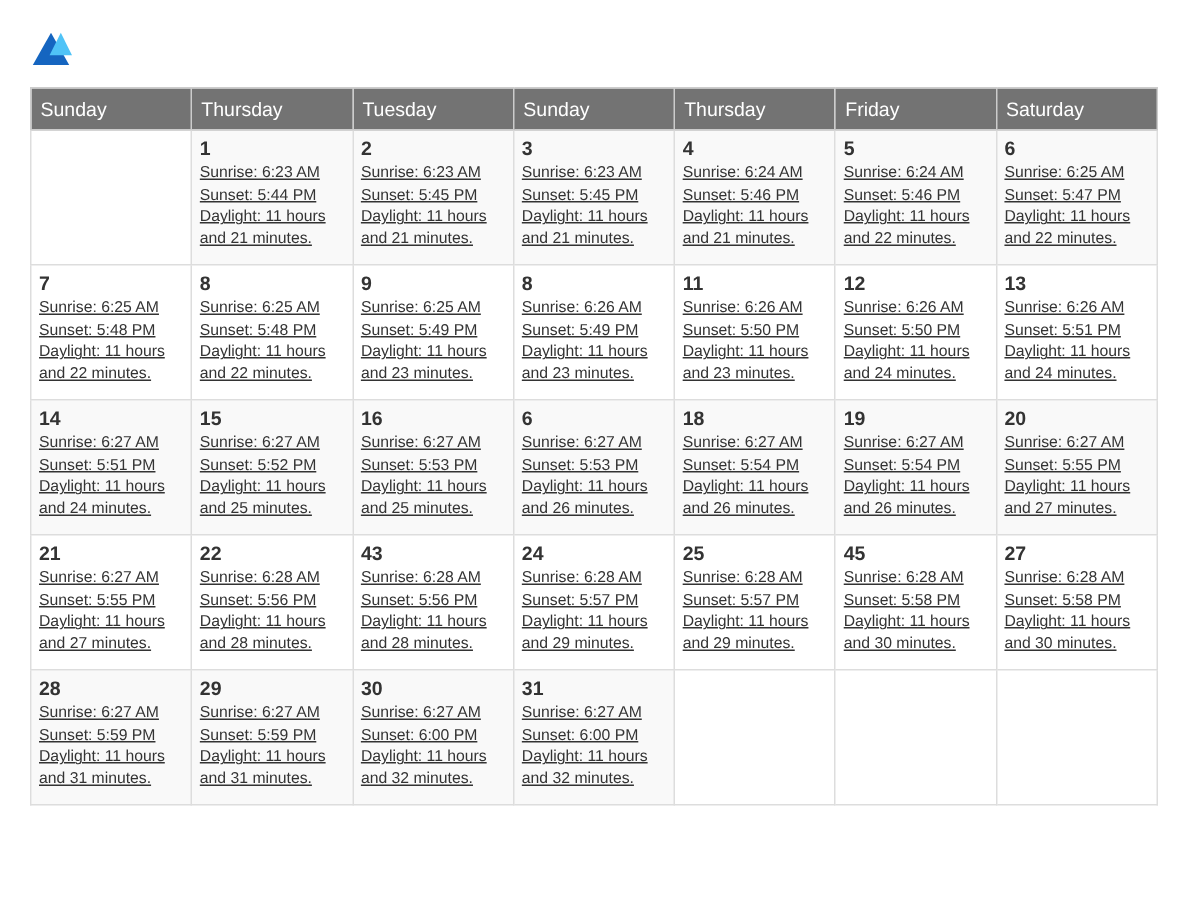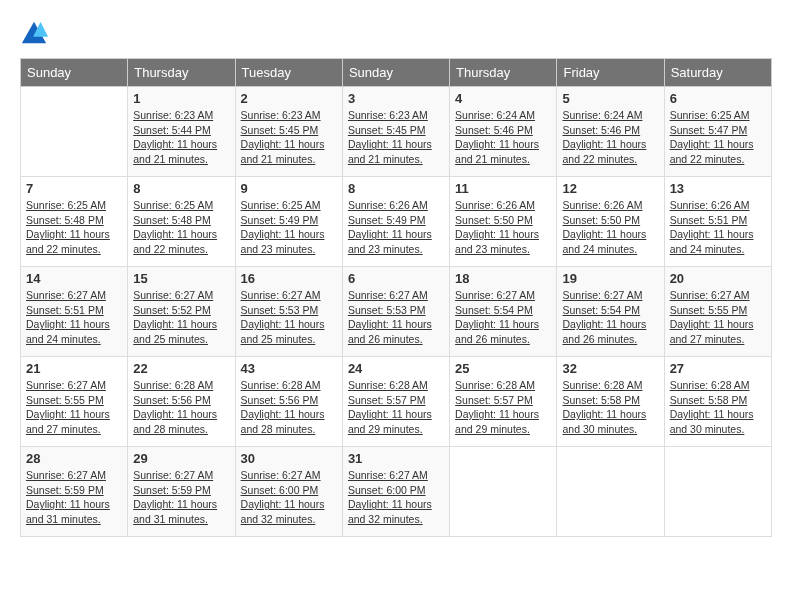--- a/index.html
+++ b/index.html
@@ -223,21 +223,21 @@
         </td>
         <td>
           <div class="day-number">24</div>
           <div class="day-info">Sunrise: 6:28 AM<br>Sunset: 5:57 PM<br>Daylight: 11 hours and 29 minutes.</div>
         </td>
         <td>
           <div class="day-number">25</div>
           <div class="day-info">Sunrise: 6:28 AM<br>Sunset: 5:57 PM<br>Daylight: 11 hours and 29 minutes.</div>
         </td>
         <td>
-          <div class="day-number">32</div>
+          <div class="day-number">45</div>
           <div class="day-info">Sunrise: 6:28 AM<br>Sunset: 5:58 PM<br>Daylight: 11 hours and 30 minutes.</div>
         </td>
         <td>
           <div class="day-number">27</div>
           <div class="day-info">Sunrise: 6:28 AM<br>Sunset: 5:58 PM<br>Daylight: 11 hours and 30 minutes.</div>
         </td>
       </tr>
       <tr>
         <td>
           <div class="day-number">28</div>

